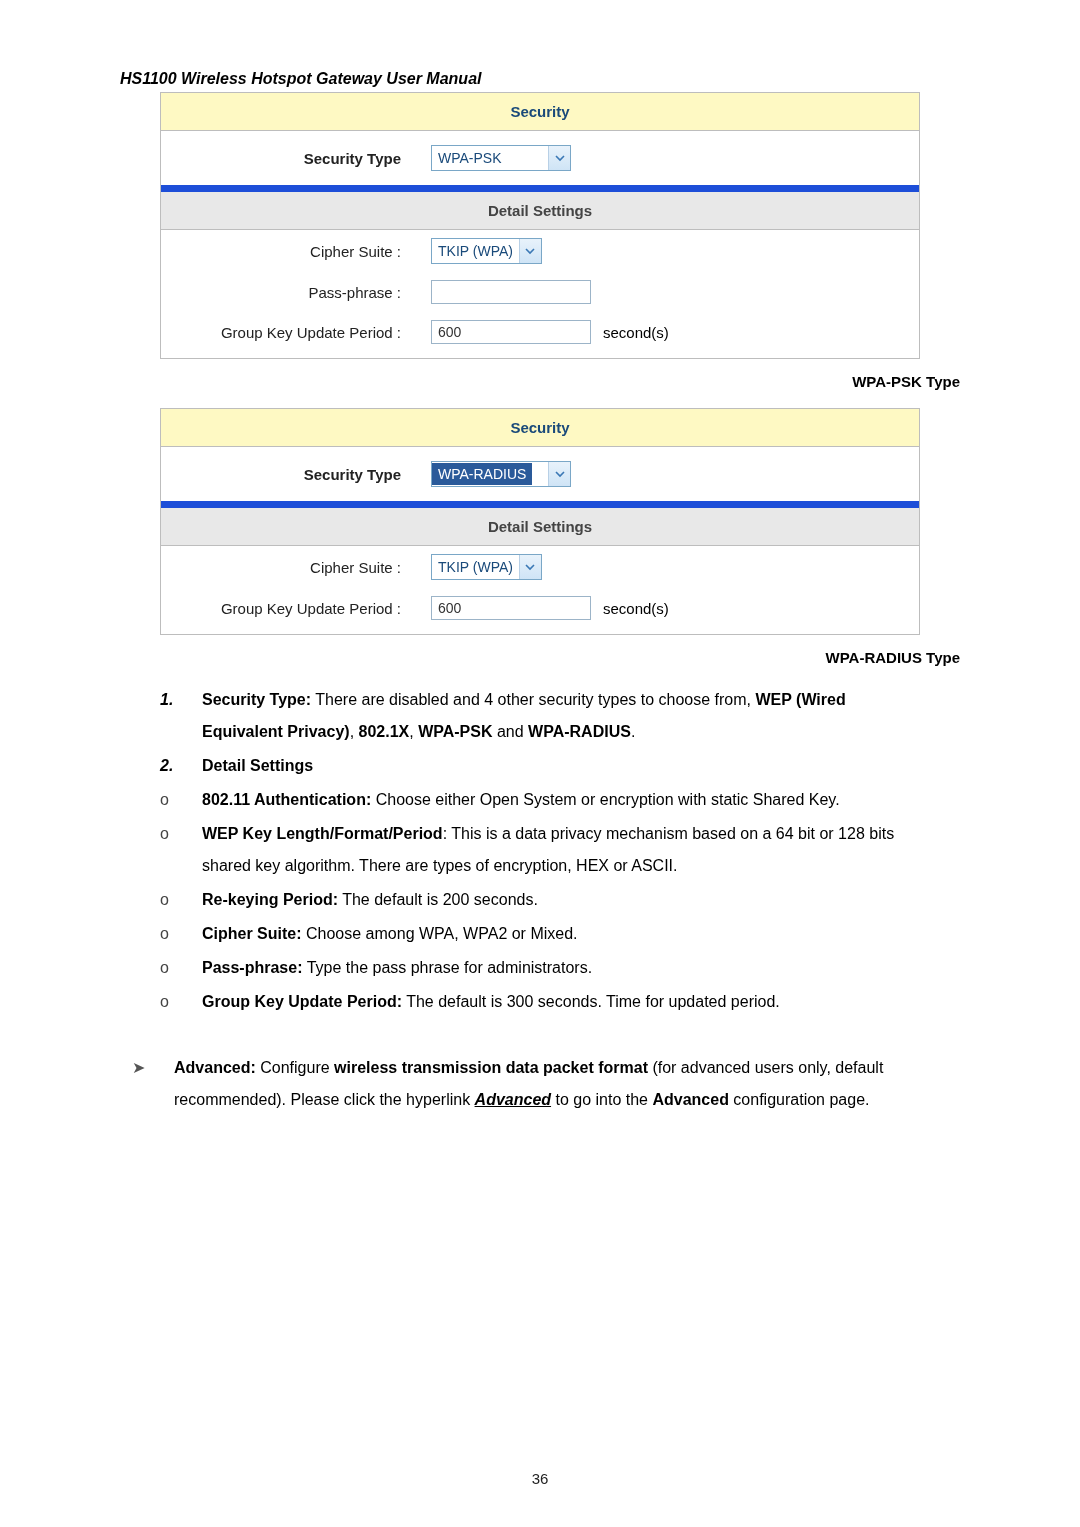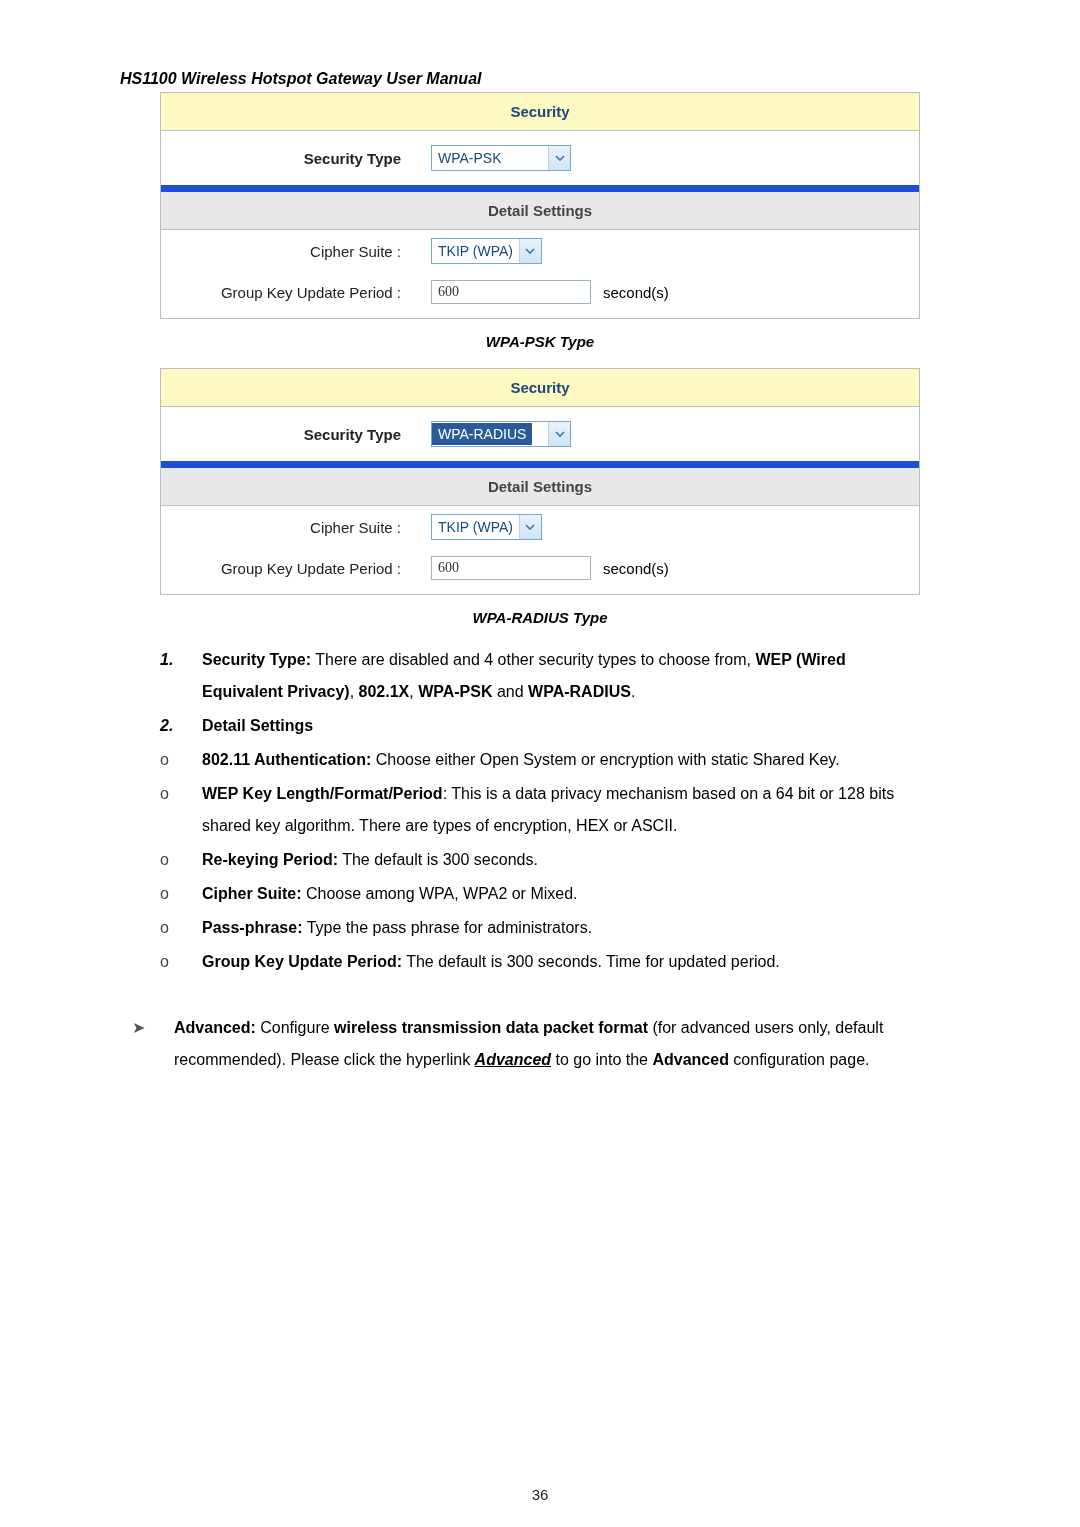--- a/index.html
+++ b/index.html
@@ -71,45 +71,43 @@
   }
   .sel-btn svg { width: 10px; height: 10px; }
   .text-input {
     border: 1px solid #9cb4c8;
     height: 24px;
     width: 160px;
     padding: 0 6px;
     font-size: 14px;
     color: #333;
     background: #fff;
-    font-family: Liberation Serif, serif;
   }
   .unit { font-size: 15px; color: #000000; margin-left: 4px; }
   .caption {
-    text-align: center;
+    text-align: right;
     font-weight: bold;
-    font-style: italic;
     font-size: 15px;
     margin: 14px 0 18px 0;
   }
   .body-text {
     margin: 18px 40px 0 40px;
     font-size: 16px;
     line-height: 2.0;
   }
   .li-row { display: flex; gap: 18px; margin: 2px 0; }
   .li-num { font-weight: bold; font-style: italic; width: 24px; }
   .li-o { width: 24px; color: #444; }
   .li-arrow { width: 24px; color: #555; }
   .li-content { flex: 1; }
   .bold { font-weight: bold; }
   .ul-link { font-weight: bold; font-style: italic; text-decoration: underline; }
   .page-num {
     position: absolute;
-    bottom: 24px;
+    bottom: 40px;
     left: 0;
     width: 100%;
     text-align: center;
     font-size: 15px;
     color: #222;
   }
 </style>
 </head>
 <body>
 
@@ -138,20 +136,26 @@
       <div class="select-box">
         <span class="sel-text">TKIP (WPA)</span>
         <span class="sel-btn">
           <svg viewBox="0 0 10 10">
               <path d="M1 3 L5 7 L9 3" fill="none" stroke="#3b78b5" stroke-width="1.6"></path>
             </svg>
         </span>
       </div>
     </div>
   </div>
+  <div class="row detail-row">
+    <div class="row-label">Pass-phrase :</div>
+    <div class="row-control">
+      <input class="text-input" value="" style="">
+    </div>
+  </div>
   <div class="row detail-row" style="padding-bottom:14px;">
     <div class="row-label">Group Key Update Period :</div>
     <div class="row-control">
       <input class="text-input" value="600" style="">
       <span class="unit">second(s)</span>
     </div>
   </div>
 </div>
 
 <div class="caption">WPA-PSK Type</div>
@@ -216,21 +220,21 @@
     <div class="li-content"><span class="bold">802.11 Authentication:</span><span> Choose either Open System or encryption with static Shared Key.</span></div>
   </div>
 
   <div class="li-row">
     <div class="li-o">o</div>
     <div class="li-content"><span class="bold">WEP Key Length/Format/Period</span><span>: This is a data privacy mechanism based on a 64 bit or 128 bits shared key algorithm. There are types of encryption, HEX or ASCII.</span></div>
   </div>
 
   <div class="li-row">
     <div class="li-o">o</div>
-    <div class="li-content"><span class="bold">Re-keying Period:</span><span> The default is 300 seconds.</span></div>
+    <div class="li-content"><span class="bold">Re-keying Period:</span><span> The default is 200 seconds.</span></div>
   </div>
 
   <div class="li-row">
     <div class="li-o">o</div>
     <div class="li-content"><span class="bold">Cipher Suite:</span><span> Choose among WPA, WPA2 or Mixed.</span></div>
   </div>
 
   <div class="li-row">
     <div class="li-o">o</div>
     <div class="li-content"><span class="bold">Pass-phrase:</span><span> Type the pass phrase for administrators.</span></div>

